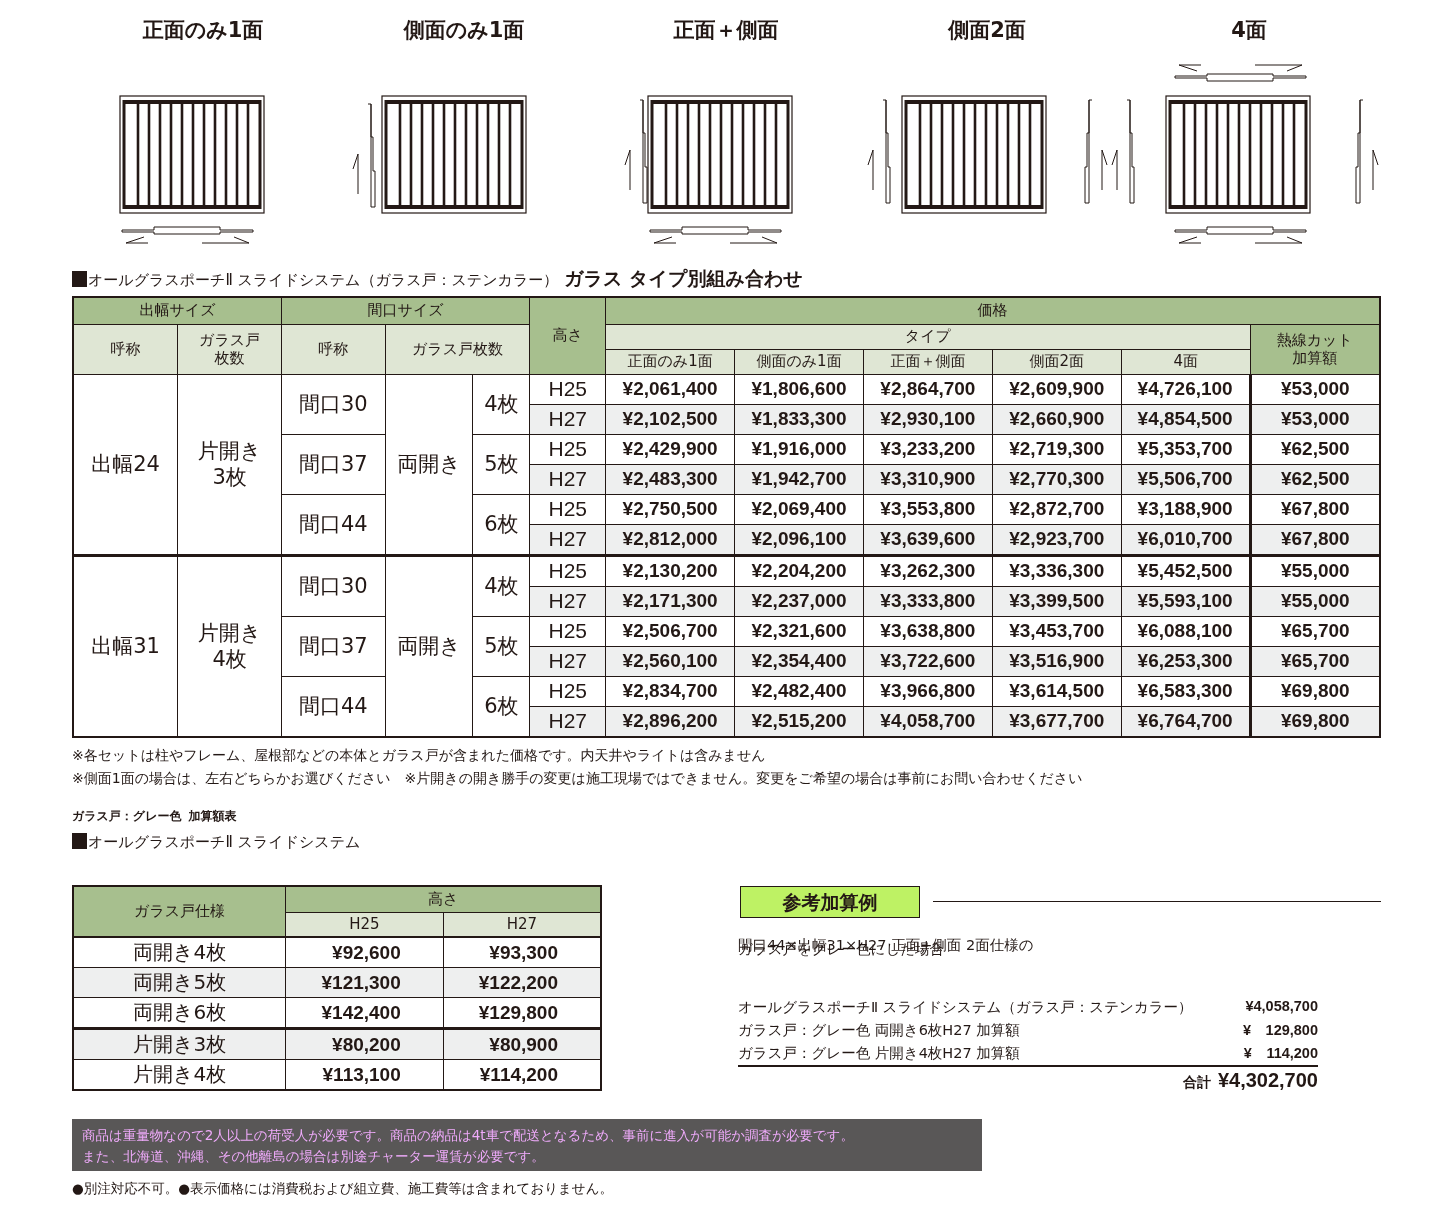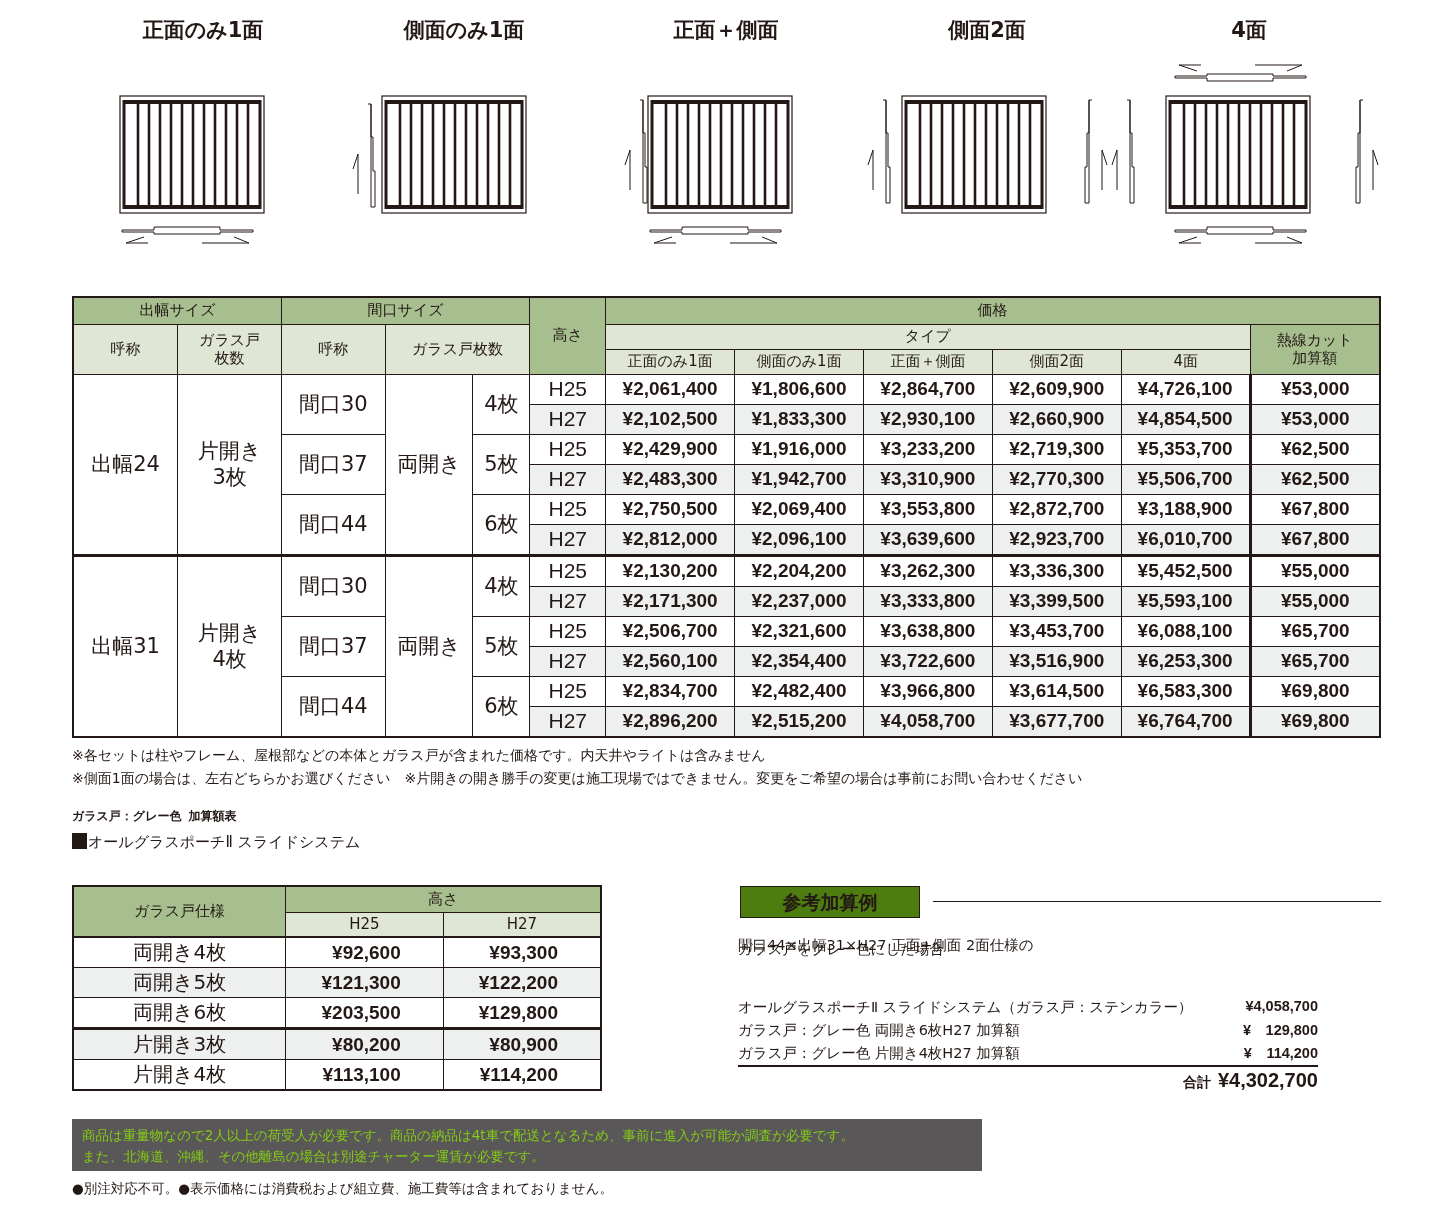--- a/index.html
+++ b/index.html
@@ -15,29 +15,29 @@
   .g2 { background:#dfe6d4; }
   .main td { font-size:21px; height:29px; }
   .main td.price { font-weight:bold; font-size:19px; font-family:"Liberation Sans", sans-serif; }
   .main td.h { font-family:"Liberation Sans", sans-serif; font-size:21px; }
   .alt { background:#eeefef; }
   .note { position:absolute; font-size:14px; }
   .gray td, .gray th { border:1px solid #231815; text-align:center; padding:0; }
   .gray th { font-weight:normal; font-size:15px; }
   .gray td { font-size:20px; height:29px; }
   .gray td.price { font-weight:bold; font-size:19px; font-family:"Liberation Sans", sans-serif; text-align:right; padding-right:42px; }
-  .ex-badge { position:absolute; left:740px; top:886px; width:178px; height:30px; background:#4d7c0f; border:1px solid #231815; font-size:19px; font-weight:bold; text-align:center; line-height:30px; }
+  .ex-badge { position:absolute; left:740px; top:886px; width:178px; height:30px; background:#bef264; border:1px solid #231815; font-size:19px; font-weight:bold; text-align:center; line-height:30px; }
   .ex-line { position:absolute; left:933px; top:901px; width:448px; height:1px; background:#231815; }
   .ex-text { position:absolute; left:738px; font-size:14.5px; }
   .ex-row { position:absolute; left:738px; width:580px; font-size:14.5px; display:flex; justify-content:space-between; }
   .ex-row .v { font-weight:bold; font-family:"Liberation Sans", sans-serif; }
   .ex-rule { position:absolute; left:738px; top:1065px; width:580px; height:2px; background:#231815; }
   .ex-total { position:absolute; right:128px; top:1068px; font-size:20px; font-weight:bold; }
   .ex-total .lbl { font-size:14px; }
-  .dark-box { position:absolute; left:72px; top:1119px; width:910px; height:52px; background:#595757; color:#84cc16; font-size:13.5px; padding:6px 10px; box-sizing:border-box; line-height:21px; }
+  .dark-box { position:absolute; left:72px; top:1119px; width:910px; height:52px; background:#595757; color:#f0abfc; font-size:13.5px; padding:6px 10px; box-sizing:border-box; line-height:21px; }
   .foot { position:absolute; left:72px; top:1180px; font-size:13.5px; }
 </style>
 </head>
 <body>
 
 <div class="page">
 
   <div class="diag-title" style="left:103px;">正面のみ1面</div>
   <div class="diag-title" style="left:364px;">側面のみ1面</div>
   <div class="diag-title" style="left:626px;">正面＋側面</div>
@@ -99,20 +99,24 @@
     <use href="#siderail" x="1127" y="100"></use>
     <g transform="translate(1356,100) scale(-1,1)">
         <use href="#siderail" x="-7" y="0"></use>
       </g>
     <use href="#bottomrail" x="1175" y="222"></use>
     <g transform="translate(1175,86) scale(1,-1)">
         <use href="#bottomrail" x="0" y="0"></use>
       </g>
   </svg>
 
+  <div class="sec-title" style="left:72px; top:266px;">
+    <span class="sq"></span><span style="font-weight:normal;font-size:15px;">オールグラスポーチⅡ スライドシステム（ガラス戸：ステンカラー）</span>
+    <span style="font-size:19px;">ガラス タイプ別組み合わせ</span>
+  </div>
 
   <table class="main" id="mainTable" style="left:72px; top:296px; width:1309px; border:2px solid #231815;padding-left:44px;">
     <colgroup>
       <col style="width:105px">
         <col style="width:104px">
         <col style="width:104px">
         <col style="width:88px">
         <col style="width:57px">
         <col style="width:76px">
       <col style="width:129px">
@@ -309,21 +313,21 @@
     <td class="price">¥92,600</td>
     <td class="price">¥93,300</td>
         </tr>
         <tr class="alt">
           <td>両開き5枚</td>
     <td class="price">¥121,300</td>
     <td class="price">¥122,200</td>
         </tr>
         <tr>
           <td>両開き6枚</td>
-    <td class="price">¥203,500</td>
+    <td class="price">¥142,400</td>
     <td class="price">¥129,800</td>
         </tr>
         <tr class="alt" style="border-top: 3px solid rgb(35, 24, 21);">
           <td>片開き3枚</td>
     <td class="price">¥80,200</td>
     <td class="price">¥80,900</td>
         </tr>
         <tr>
           <td>片開き4枚</td>
     <td class="price">¥113,100</td>

